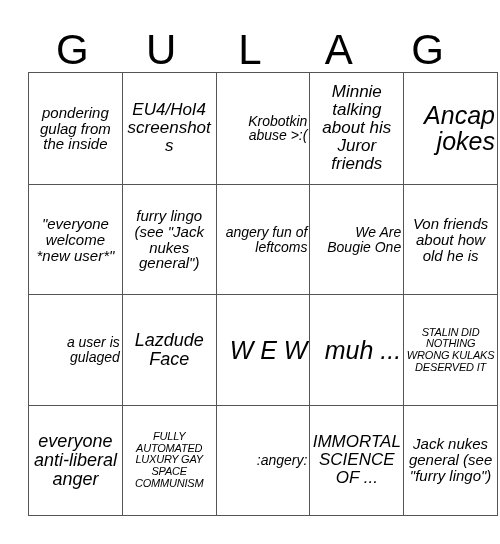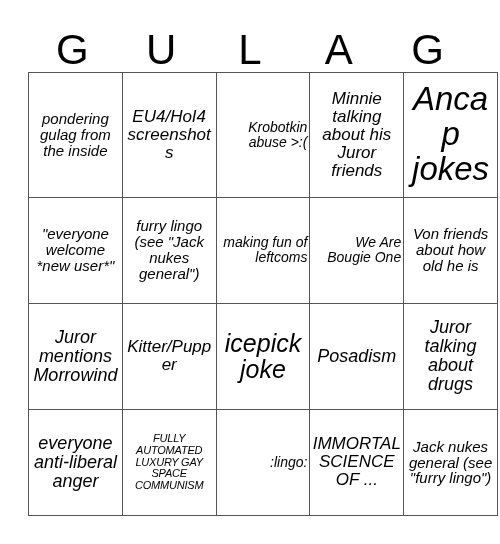--- a/index.html
+++ b/index.html
@@ -67,21 +67,21 @@
     word-wrap: break-word;
   }
   .cell-text {
     display: block;
     width: 100%;
     line-height: 1.06;
     color: #000000;
   }
 
   
-  .fs-xxl { font-size: 33px; }
+  .fs-xxl { font-size: 25px; text-align: right; }
   .fs-xl  { font-size: 25px; }
   .fs-l   { font-size: 14px; text-align: right; }
   .fs-m   { font-size: 18px; }
   .fs-s   { font-size: 15px; }
   .fs-xs  { font-size: 17px; }
   .fs-xxs { font-size: 11px; letter-spacing: -0.2px; }
 </style>
 </head>
 <body>
 
@@ -115,55 +115,55 @@
           </td>
         </tr>
         <tr>
           <td>
             <span class="cell-text fs-s">"everyone welcome *new user*"</span>
           </td>
           <td>
             <span class="cell-text fs-s">furry lingo (see "Jack nukes general")</span>
           </td>
           <td>
-            <span class="cell-text fs-l">making fun of leftcoms</span>
+            <span class="cell-text fs-l">angery fun of leftcoms</span>
           </td>
           <td>
             <span class="cell-text fs-l">We Are Bougie One</span>
           </td>
           <td>
             <span class="cell-text fs-s">Von friends about how old he is</span>
           </td>
         </tr>
         <tr>
           <td>
-            <span class="cell-text fs-m">Juror mentions Morrowind</span>
+            <span class="cell-text fs-l">a user is gulaged</span>
           </td>
           <td>
-            <span class="cell-text fs-xs">Kitter/Pupper</span>
+            <span class="cell-text fs-m">Lazdude Face</span>
           </td>
           <td>
-            <span class="cell-text fs-xl">icepick joke</span>
+            <span class="cell-text fs-xxl">W E W</span>
           </td>
           <td>
-            <span class="cell-text fs-m">Posadism</span>
+            <span class="cell-text fs-xxl">muh ...</span>
           </td>
           <td>
-            <span class="cell-text fs-m">Juror talking about drugs</span>
+            <span class="cell-text fs-xxs">STALIN DID NOTHING WRONG KULAKS DESERVED IT</span>
           </td>
         </tr>
         <tr>
           <td>
             <span class="cell-text fs-m">everyone anti-liberal anger</span>
           </td>
           <td>
             <span class="cell-text fs-xxs">FULLY AUTOMATED LUXURY GAY SPACE COMMUNISM</span>
           </td>
           <td>
-            <span class="cell-text fs-l">:lingo:</span>
+            <span class="cell-text fs-l">:angery:</span>
           </td>
           <td>
             <span class="cell-text fs-xs">IMMORTAL SCIENCE OF ...</span>
           </td>
           <td>
             <span class="cell-text fs-s">Jack nukes general (see "furry lingo")</span>
           </td>
         </tr>
       </tbody>
   </table>

